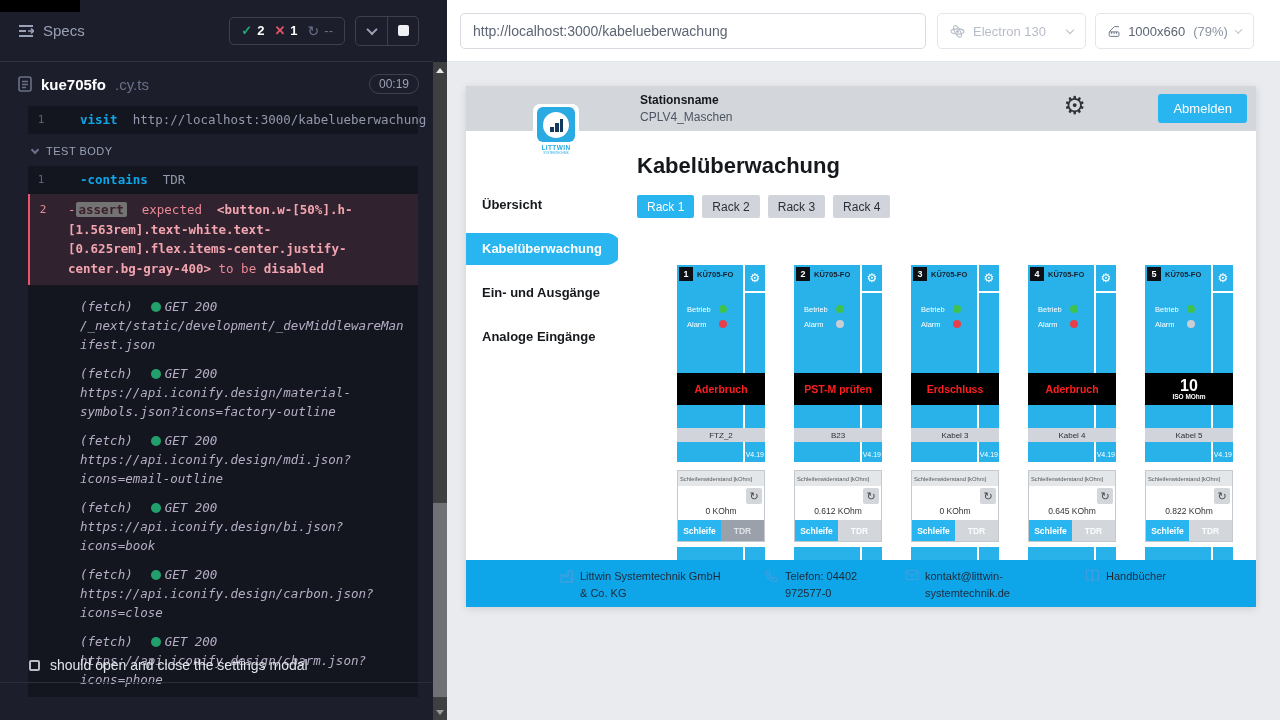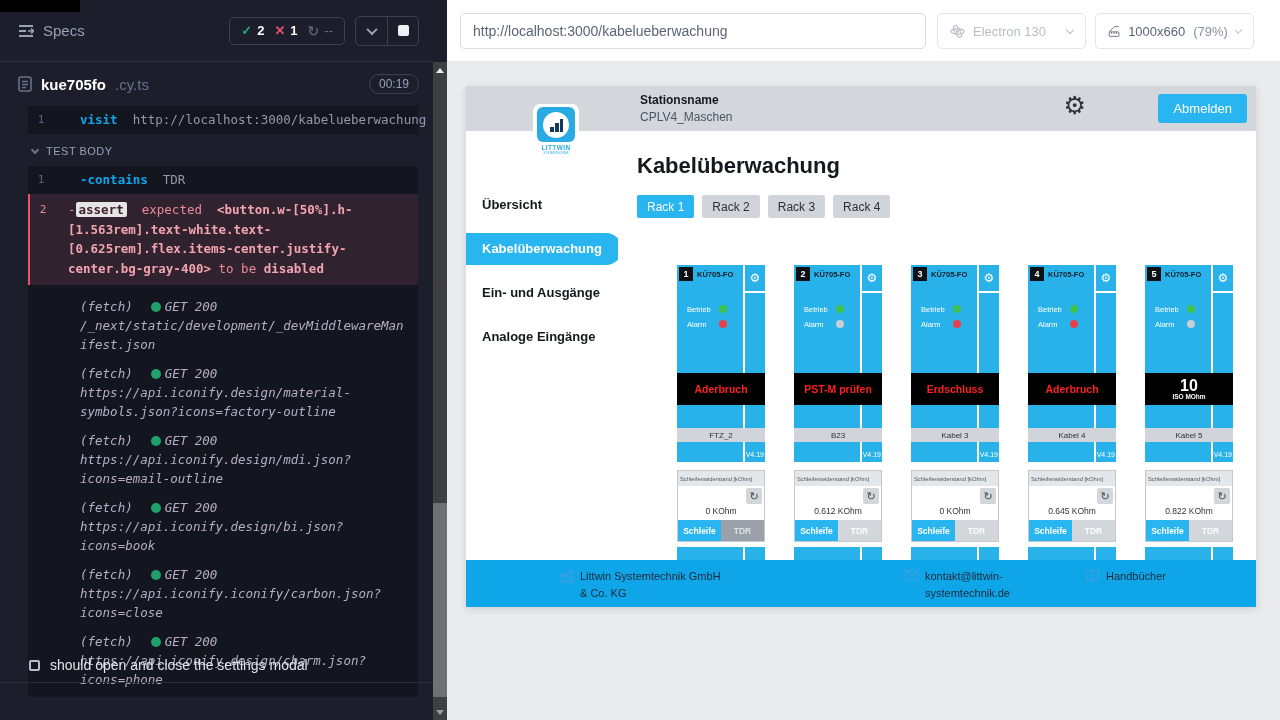--- a/index.html
+++ b/index.html
@@ -30,21 +30,21 @@
   .cmd-row { background:#14161f; display:flex; padding:4px 6px 4px 0; line-height:20px; }
   .cmd-num { width:26px; text-align:center; color:#596080; font-size:11px; flex:none; }
   .cmd-body { padding-left:14px; }
   .cmd-name { font-weight:bold; color:#0ea5e9;margin-left:12px; }
   .cmd-detail { color:#9298ad; }
   .cy-section { display:flex; align-items:center; gap:8px; padding:11px 0 9px 4px; color:#9aa0b5; font-size:11px; letter-spacing:0.5px; font-family:"Liberation Sans", sans-serif; cursor:pointer; }
   .sec-chev { width:6px; height:6px; border-right:2px solid #6a7089; border-bottom:2px solid #6a7089; transform:rotate(45deg); margin-top:-3px; }
   .cmd-assert { background:#30222f; border-left:2px solid #eb5368; display:flex; padding:6px 8px 7px 0; line-height:19.5px; }
   .cmd-assert .cmd-num { color:#ec8a97; }
   .assert-body { padding-left:12px; overflow-wrap:anywhere; color:#ec8a97; }
-  .assert-chip { background:#e5e5e5; color:#3c1f2a; font-weight:bold; padding:0 3px; border-radius:2px; }
+  .assert-chip { background:#737373; color:#3c1f2a; font-weight:bold; padding:0 3px; border-radius:2px; }
   .assert-bold { font-weight:bold; color:#f2a5af; }
   .cy-fetches { background:#14161f; padding:2px 10px 8px 52px; }
   .fetch-row { margin-top:10px; font-style:italic; color:#b5aec6; line-height:19px; }
   .fetch-line1 { display:flex; align-items:center; gap:18px; }
   .fetch-get { display:flex; align-items:center; gap:4px; }
   .fetch-dot { width:10px; height:10px; border-radius:50%; background:#21a06c; flex:none; }
   .fetch-url { overflow-wrap:anywhere; }
   .cy-pending { position:absolute; left:0; top:648px; width:433px; display:flex; align-items:center; gap:10px; padding:9px 14px 9px 29px; font-size:14px; color:#e4e6ee; border-bottom:1px solid #2a2d3a; cursor:pointer; }
   .pend-sq { width:11px; height:11px; border:2px solid #b8bcc8; border-radius:2px; flex:none; }
 
@@ -254,21 +254,21 @@
         </div>
 
         <div class="fetch-row">
           <div class="fetch-line1">
             <span>(fetch)</span>
             <span class="fetch-get">
               <span class="fetch-dot"></span>
               <span>GET 200</span>
             </span>
           </div>
-          <div class="fetch-url">https://api.iconify.iconify/carbon.json?icons=close</div>
+          <div class="fetch-url">https://api.iconify.design/carbon.json?icons=close</div>
         </div>
 
         <div class="fetch-row">
           <div class="fetch-line1">
             <span>(fetch)</span>
             <span class="fetch-get">
               <span class="fetch-dot"></span>
               <span>GET 200</span>
             </span>
           </div>
@@ -588,20 +588,26 @@
         </div>
     </section>
 
     <footer class="app-footer">
       <div class="f-item f1">
         <svg width="14" height="14" viewBox="0 0 14 14">
             <path d="M1 13 V5.5 l3.5 2.5 V5.5 l3.5 2.5 V2 h4.5 v11 z M10 10 h2" fill="none" stroke="#3f9fe0" stroke-width="1.3"></path>
           </svg>
         <span>Littwin Systemtechnik GmbH &amp; Co. KG</span>
       </div>
+      <div class="f-item f2">
+        <svg width="14" height="14" viewBox="0 0 14 14">
+            <path d="M2.5 1.5 q-1 0.5 -1 2 q0 8 8 9 q1.5 0 2-1 l0.8-2 -2.8-1.2 -1 1.2 q-3.5-1.2-4.5-4.5 l1.2-1 -1.2-2.8 z" fill="none" stroke="#3f9fe0" stroke-width="1.2"></path>
+          </svg>
+        <span>Telefon: 04402 972577-0</span>
+      </div>
       <div class="f-item f3">
         <svg width="14" height="12" viewBox="0 0 14 12">
             <rect x="1" y="1.5" width="12" height="9" rx="1" fill="none" stroke="#3f9fe0" stroke-width="1.2"></rect>
             <path d="M1.5 2.5 L7 7 L12.5 2.5" fill="none" stroke="#3f9fe0" stroke-width="1.2"></path>
           </svg>
         <span>kontakt@littwin-systemtechnik.de</span>
       </div>
       <div class="f-item f4">
         <svg width="15" height="13" viewBox="0 0 15 13">
             <path d="M7.5 2.5 C6 0.8 3 1.2 1.5 1.5 V11 c2-0.4 4.5-0.6 6 1 c1.5-1.6 4-1.4 6-1 V1.5 C12 1.2 9 0.8 7.5 2.5 z M7.5 2.5 V12" fill="none" stroke="#3f9fe0" stroke-width="1.2"></path>

